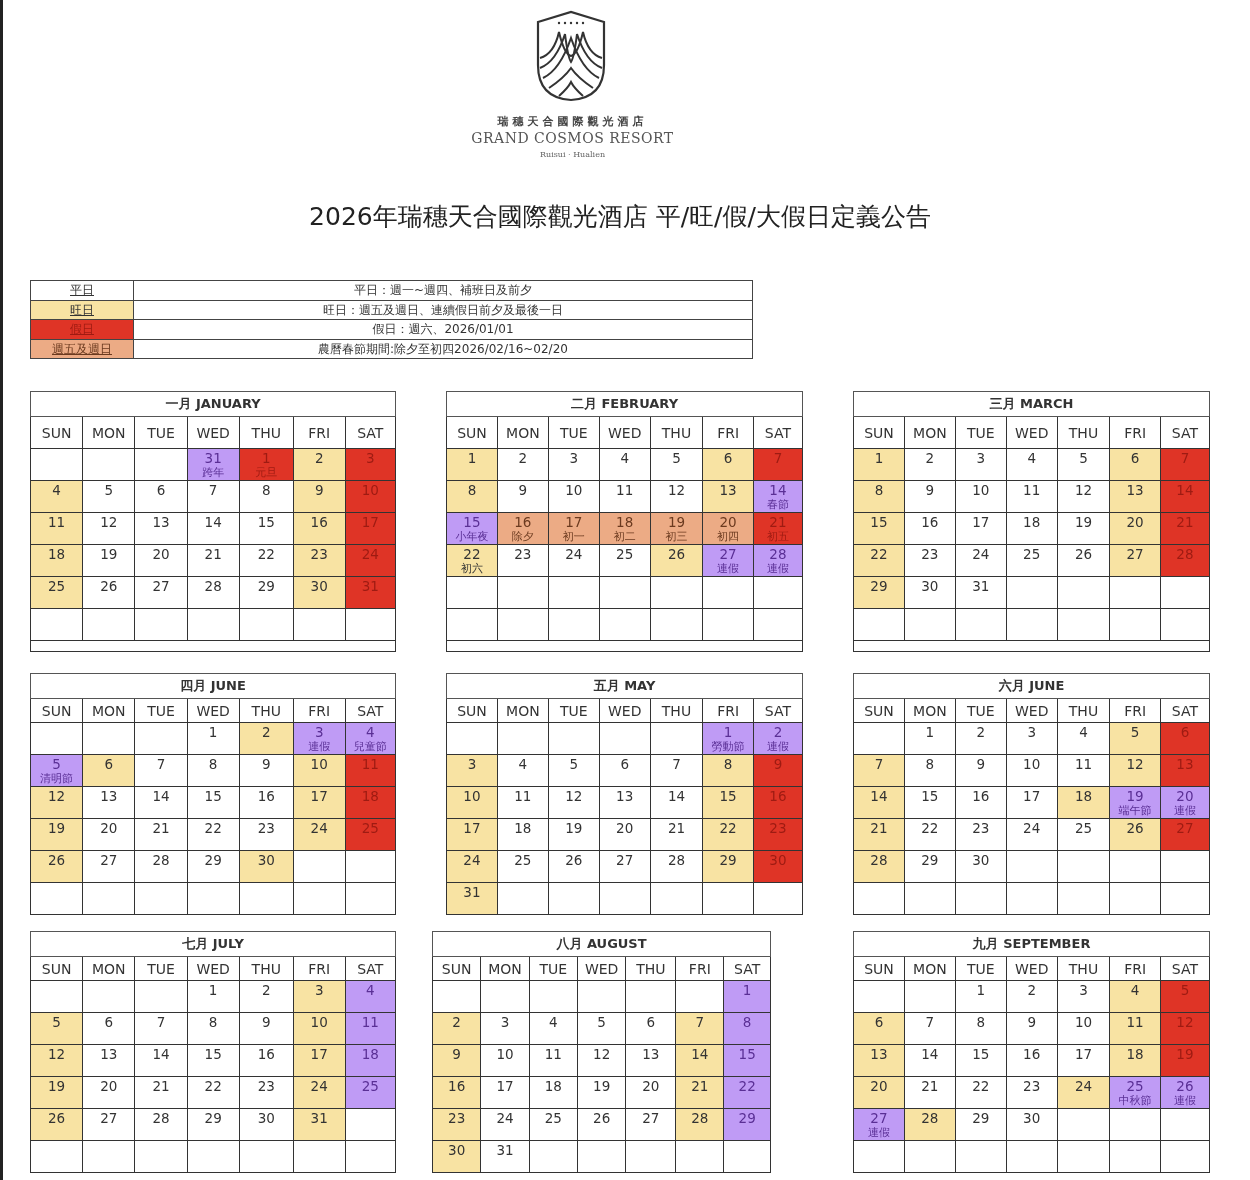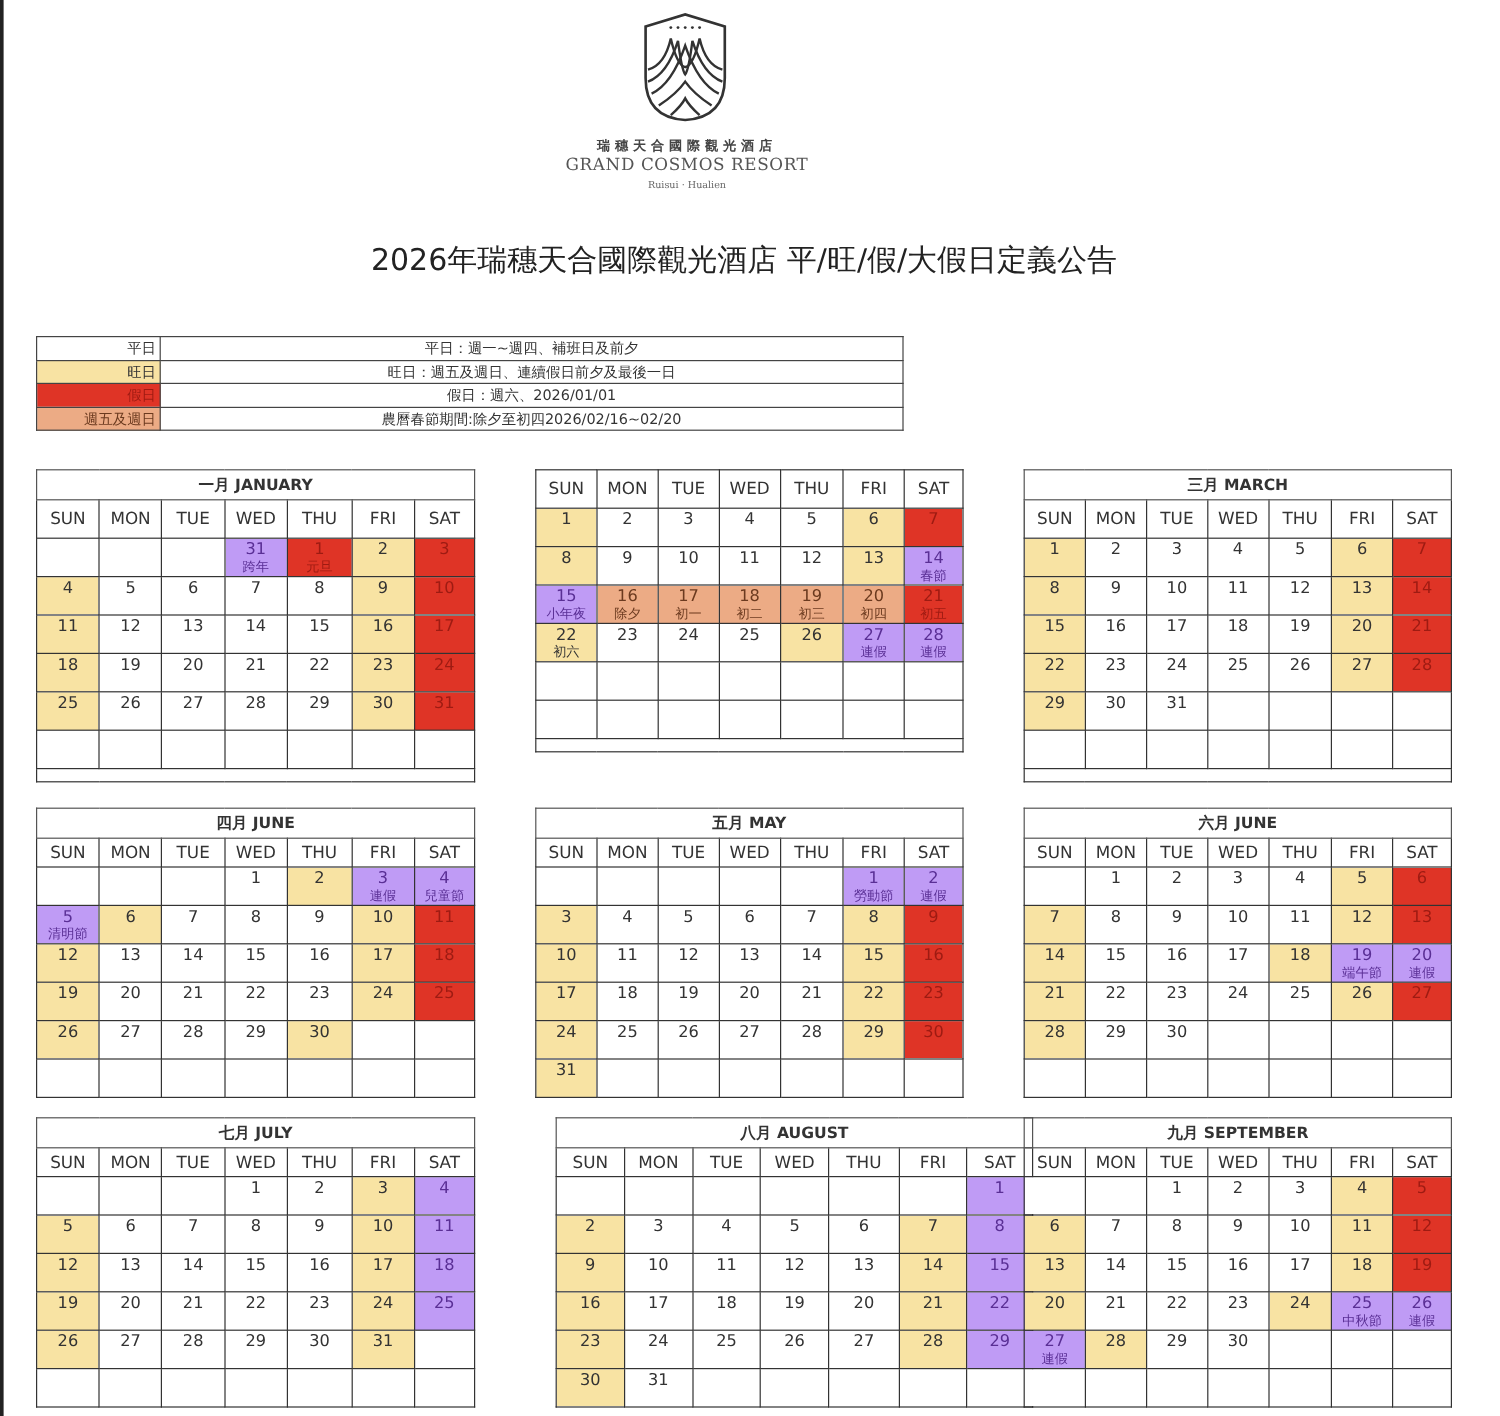--- a/index.html
+++ b/index.html
@@ -13,21 +13,21 @@
   .logo-en { position: absolute; left: 460px; top: 130px; width: 225px; text-align: center;
              font-family: "DejaVu Serif", "Liberation Serif", serif; font-size: 14px; color: #555; letter-spacing: 0.5px; }
   .logo-sub { position: absolute; left: 500px; top: 150px; width: 145px; text-align: center;
               font-family: "DejaVu Serif", serif; font-size: 8px; color: #666; }
 
   .doc-title { position: absolute; left: 250px; top: 200px; width: 740px; text-align: center;
                font-size: 25px; color: #222; }
 
   .legend { position: absolute; left: 30px; top: 280px; width: 723px; border-collapse: collapse; }
   .legend td { border: 1.5px solid #444; height: 19.5px; font-size: 12px; line-height: 16px; padding: 0 3px; color: #333; }
-  .legend td.key { width: 103px; text-align: right; }
+  .legend td.key { width: 103px; text-align: center; text-decoration: underline; }
   .legend td.desc { background: #fff; text-align: center; }
 
   .month { position: absolute; border-collapse: collapse; table-layout: fixed; border-radius: 30px; }
   .month td, .month th { border: 1.5px solid #333; text-align: center; vertical-align: top; padding: 0; }
   .month .mtitle { height: 25px; font-size: 13px; font-weight: bold; color: #333; vertical-align: middle; border-color: #555; }
   .month .dow { height: 32px; font-size: 14px; font-weight: normal; color: #333; vertical-align: middle; }
   .month .day { height: 32px; font-size: 13.5px; line-height: 15px; padding-top: 2px; color: #333; overflow: hidden; }
   .month .day .num { display: block; }
   .month .day .note { display: block; font-size: 11px; line-height: 13px; }
   .month .tail td { height: 11px; }
@@ -261,20 +261,23 @@
         <col style="width:14.3%">
         <col style="width:14.3%">
         <col style="width:14.3%">
         <col style="width:14.3%">
         <col style="width:14.8%">
         <col style="width:14.2%">
         <col style="width:13.8%">
       </colgroup>
       <tbody>
         <tr>
+          <th class="mtitle" colspan="7">二月 FEBRUARY</th>
+        </tr>
+        <tr>
           <th class="dow" style="height:32px">SUN</th>
           <th class="dow" style="height:32px">MON</th>
           <th class="dow" style="height:32px">TUE</th>
           <th class="dow" style="height:32px">WED</th>
           <th class="dow" style="height:32px">THU</th>
           <th class="dow" style="height:32px">FRI</th>
           <th class="dow" style="height:32px">SAT</th>
         </tr>
         <tr>
           <td class="day c-wang">
@@ -1248,21 +1251,21 @@
           </td>
           <td class="day c-ping">
             <span class="num"></span>
           </td>
           <td class="day c-ping">
             <span class="num"></span>
           </td>
         </tr>
       </tbody>
     </table>
-    <table class="month" style="left: 463px; top: 931px; width: 398px;">
+    <table class="month" style="left: 432px; top: 931px; width: 339px;">
       <colgroup>
         <col style="width:14.3%">
         <col style="width:14.3%">
         <col style="width:14.3%">
         <col style="width:14.3%">
         <col style="width:14.8%">
         <col style="width:14.2%">
         <col style="width:13.8%">
       </colgroup>
       <tbody>

